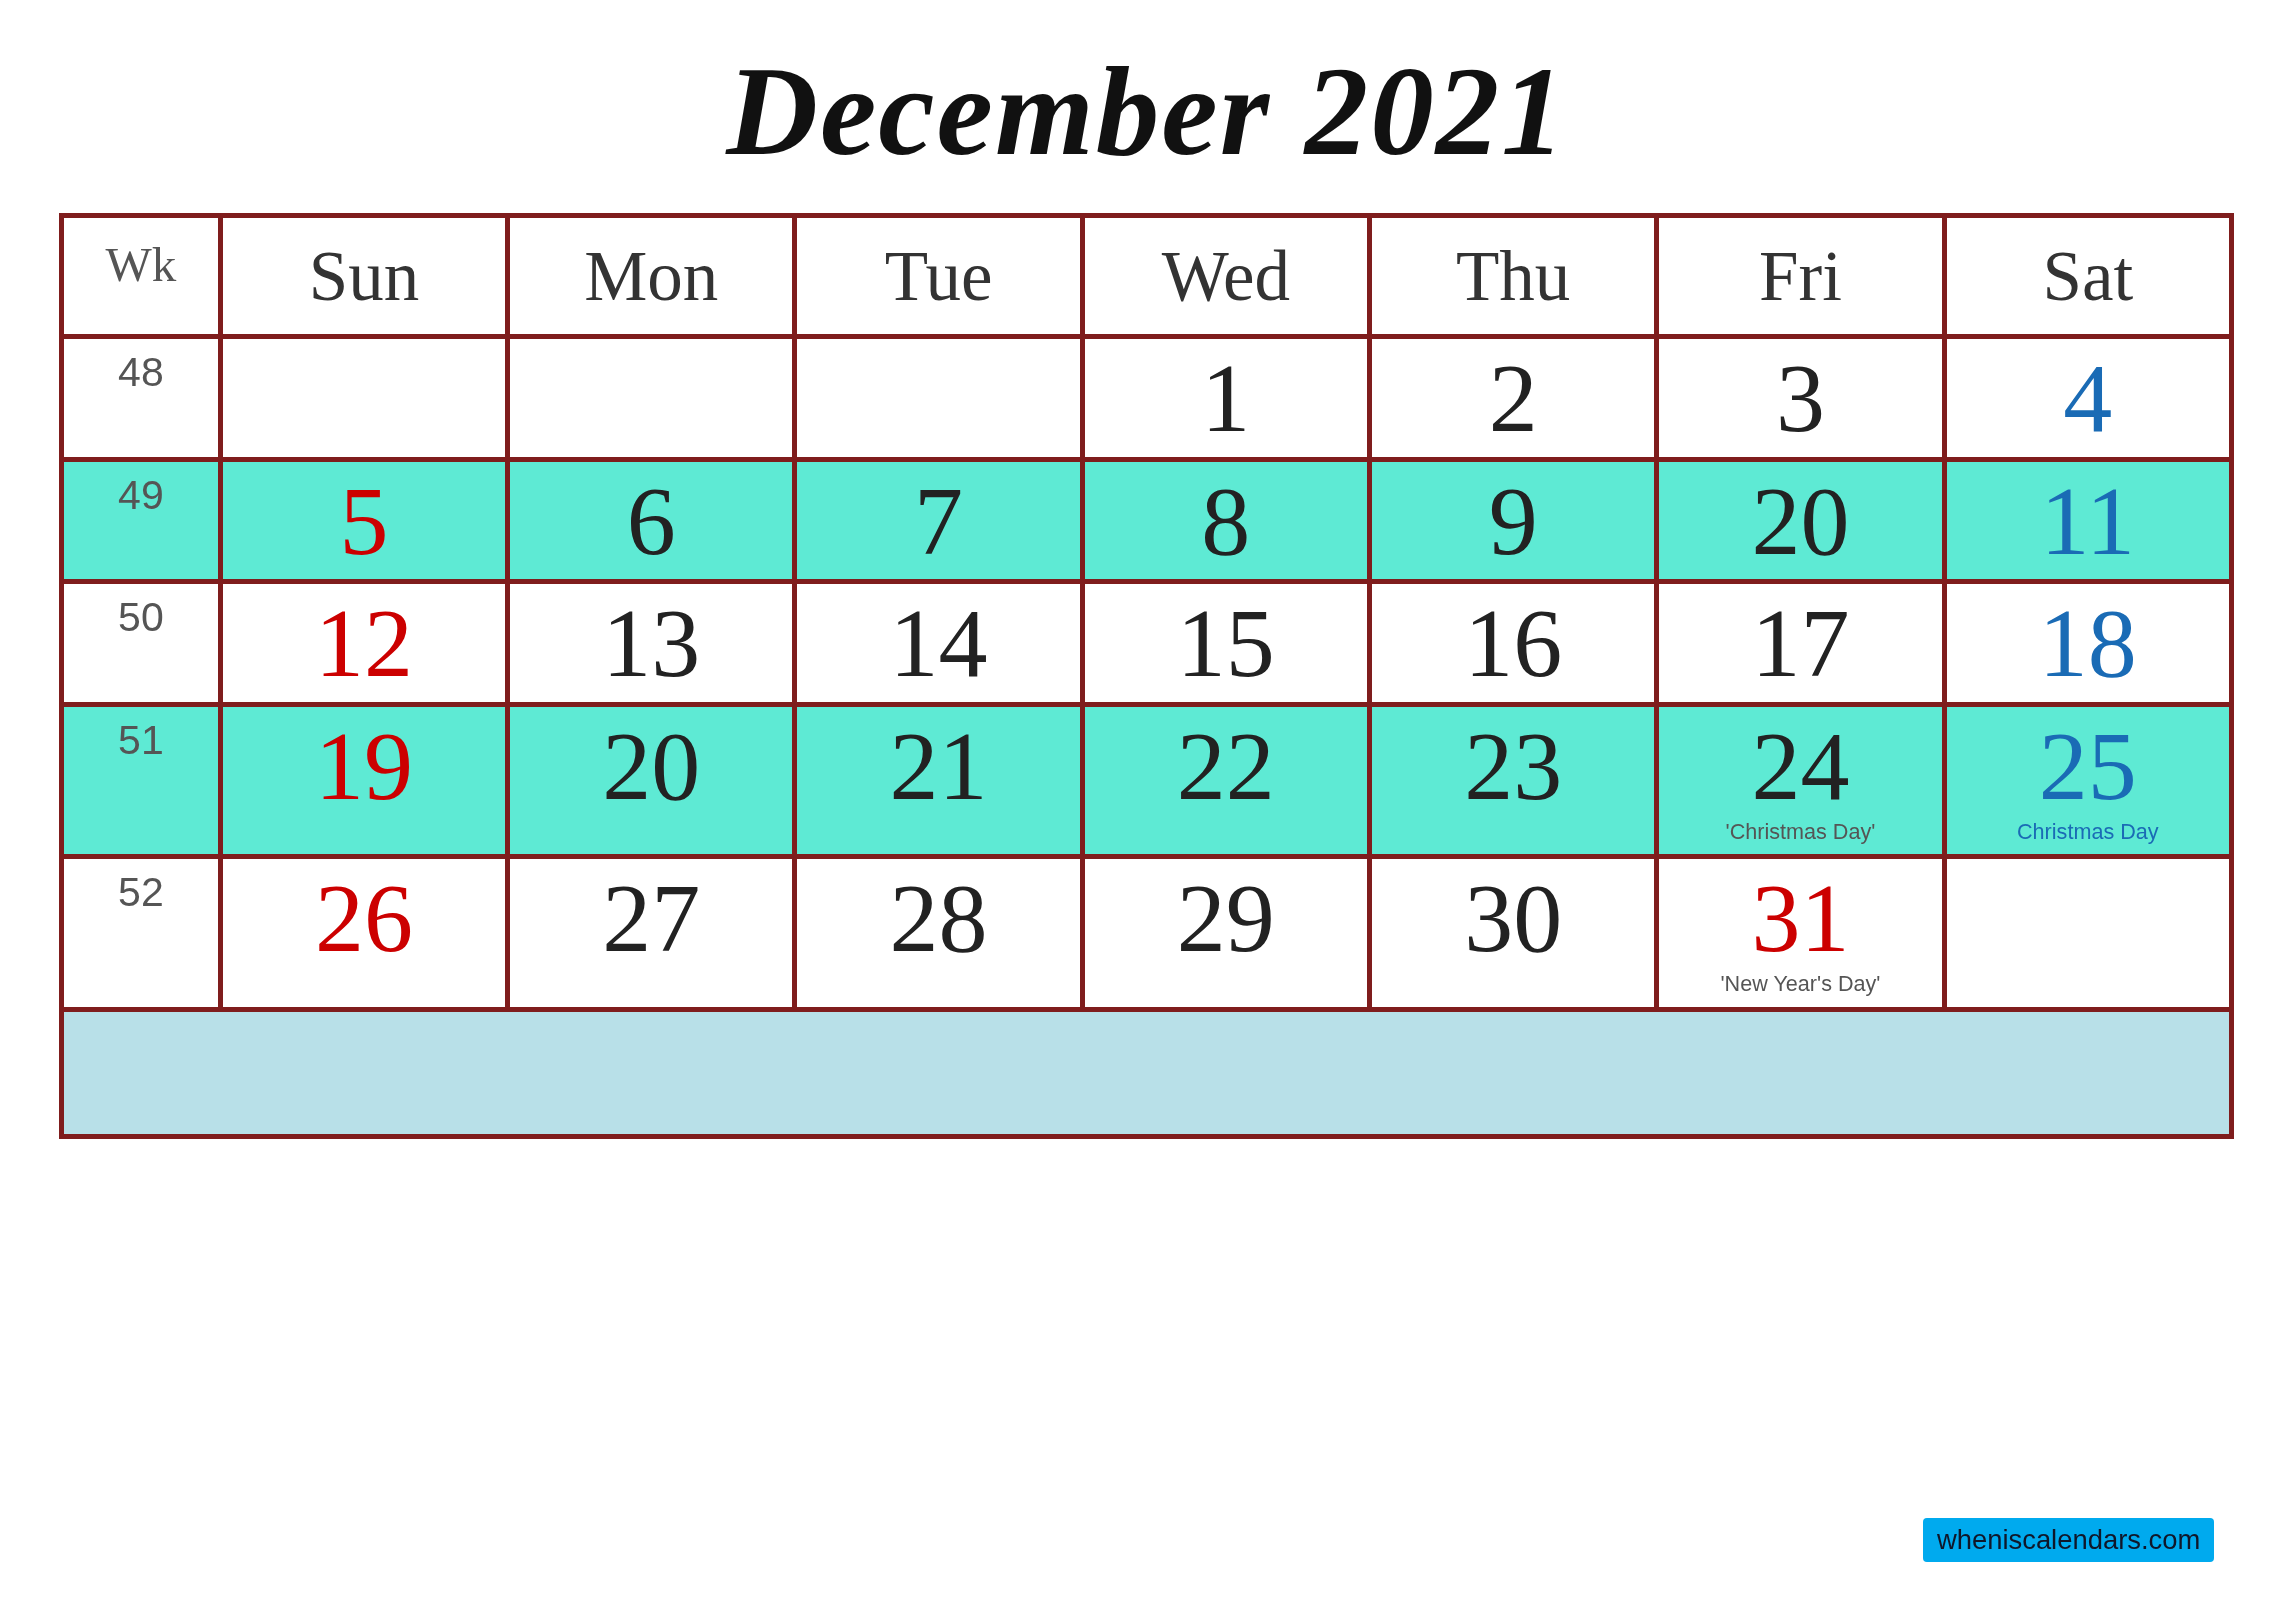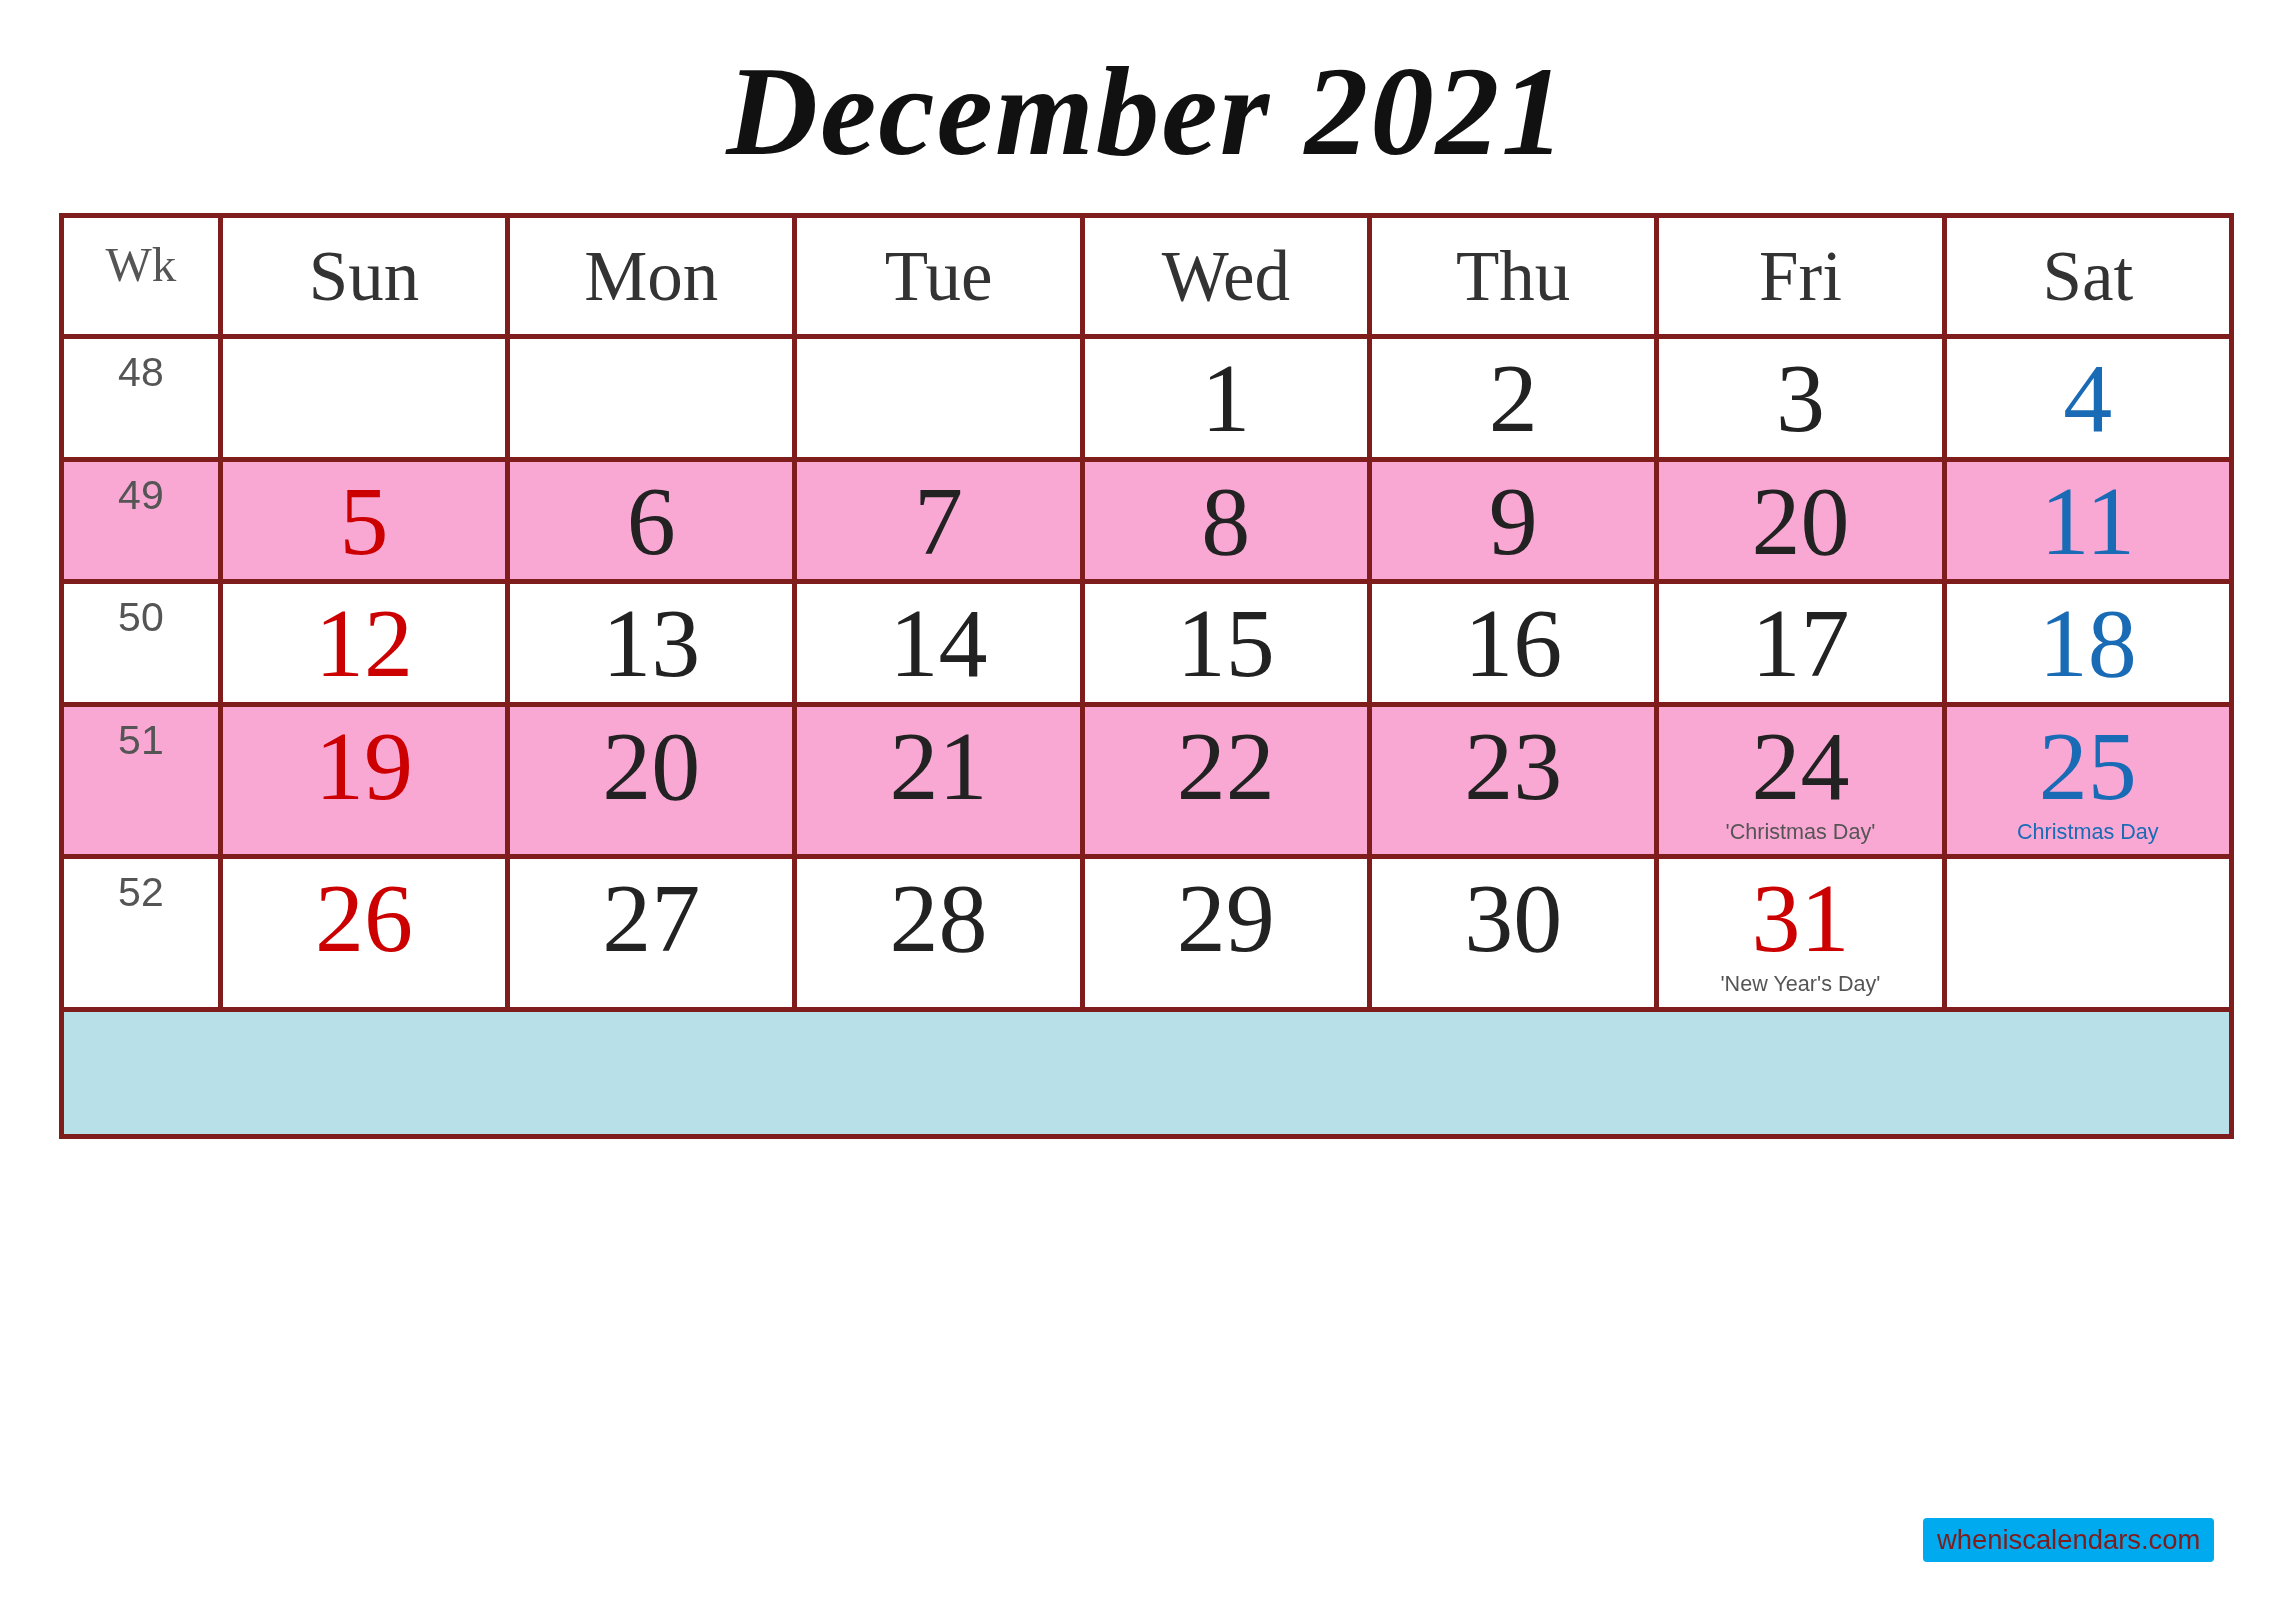--- a/index.html
+++ b/index.html
@@ -51,21 +51,21 @@
       border-bottom: 2px solid #aaa;
     }
 
     .header-row th.wk-header {
       font-size: 49px;
       color: #555;
     }
 
     
     .week-row-light {
-      background: #f9a8d4;
+      background: #5eead4;
     }
     .week-row-white {
       background: #ffffff;
       padding-left: 20px;
     }
 
     
     .wk-cell {
       font-size: 41px;
       color: #555;
@@ -120,21 +120,21 @@
       height: 127px;
       background: #b8e0e8;
     }
 
     
     .brand-link {
       position: fixed;
       bottom: 59px;
       right: 78px;
       background: #00aaee;
-      color: #7f1d1d;
+      color: #0f172a;
       font-family: Arial, sans-serif;
       font-size: 27.4px;
       padding: 5.9px 13.7px;
       text-decoration: none;
       border-radius: 3.9px;
     }
   </style>
 </head>
 <body>
 

